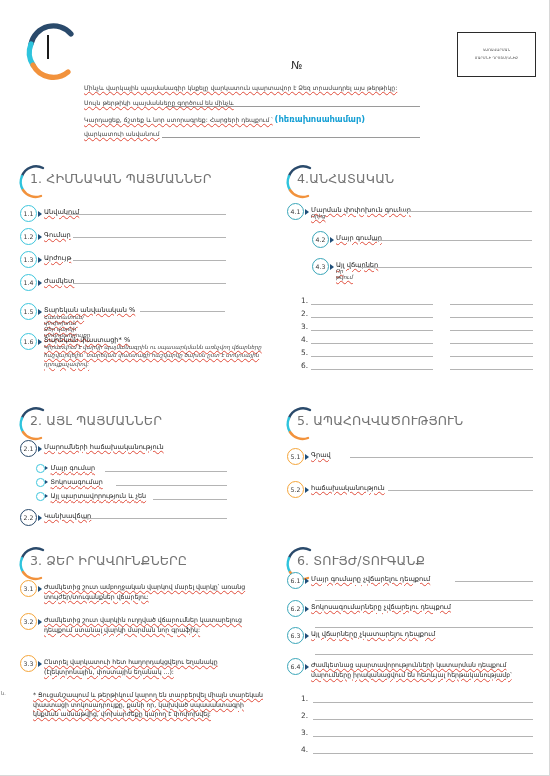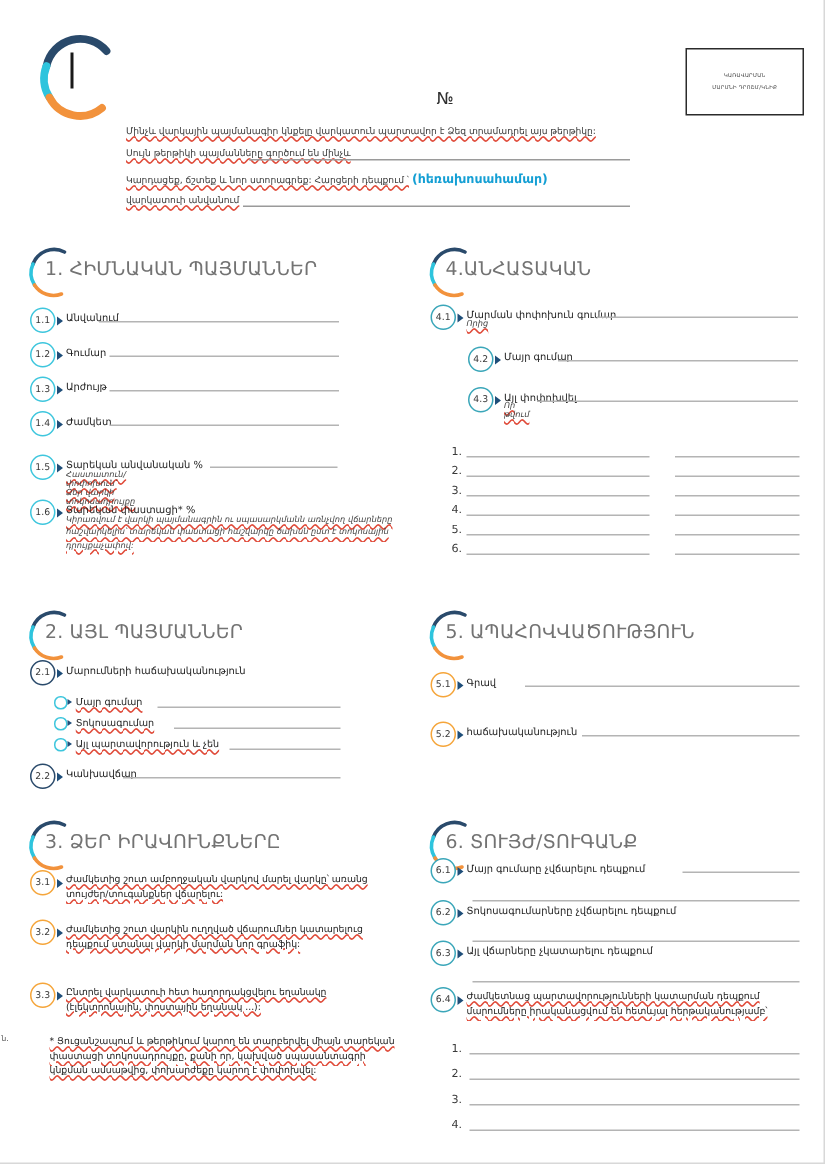--- a/index.html
+++ b/index.html
@@ -77,21 +77,21 @@
   .bul.orange .badge { border-color: #f5a53a; }
   .bul.teal .badge { border-color: #3aa6b9; }
   .bul .arw {
     position: absolute; left: 17.5px; top: 6px;
     width: 0; height: 0; border-left: 4.2px solid #1f4e79;
     border-top: 3px solid transparent; border-bottom: 3px solid transparent;
   }
   .bul .lbl {
     position: absolute; left: 24px; top: 2.5px;
     font-size: 6.6px; color: #222; white-space: nowrap;
-    text-decoration-color:#e04b3a;
+    text-decoration: underline; text-decoration-color:#e04b3a;
     text-decoration-style: wavy; text-decoration-thickness: .5px;
   }
   .bul .sub {
     position: absolute; left: 24px; font-size: 5.5px; color: #444; font-style: italic;
     text-decoration: underline; text-decoration-color:#e04b3a;
     text-decoration-style: wavy; text-decoration-thickness: .5px;
   }
   .bul .para {
     position: absolute; left: 24px; top: 2px; width: 224px;
     font-size: 6.2px; line-height: 1.55; color: #222;
@@ -326,21 +326,21 @@
   <div class="bul teal" style="left:312px; top:231px;">
     <div class="badge">4.2</div>
     <div class="arw"></div>
     <div class="lbl">Մայր գումար</div>
   </div>
   <div class="fill" style="left:372px; top:240px; width:160px;"></div>
 
   <div class="bul teal" style="left:312px; top:258px;">
     <div class="badge">4.3</div>
     <div class="arw"></div>
-    <div class="lbl">Այլ փոփոխվել</div>
+    <div class="lbl">Այլ վճարներ</div>
     <div class="sub" style="top:10px;">Որ թվում</div>
   </div>
   <div class="fill" style="left:358px; top:267px; width:174px;"></div>
 
   <div class="numrow" style="left:301px; top:296px;">1.</div>
   <div class="fill" style="left:311px; top:304px; width:122px;"></div>
   <div class="fill" style="left:450px; top:304px; width:83px;"></div>
 
   <div class="numrow" style="left:301px; top:309px;">2.</div>
   <div class="fill" style="left:311px; top:317px; width:122px;"></div>

